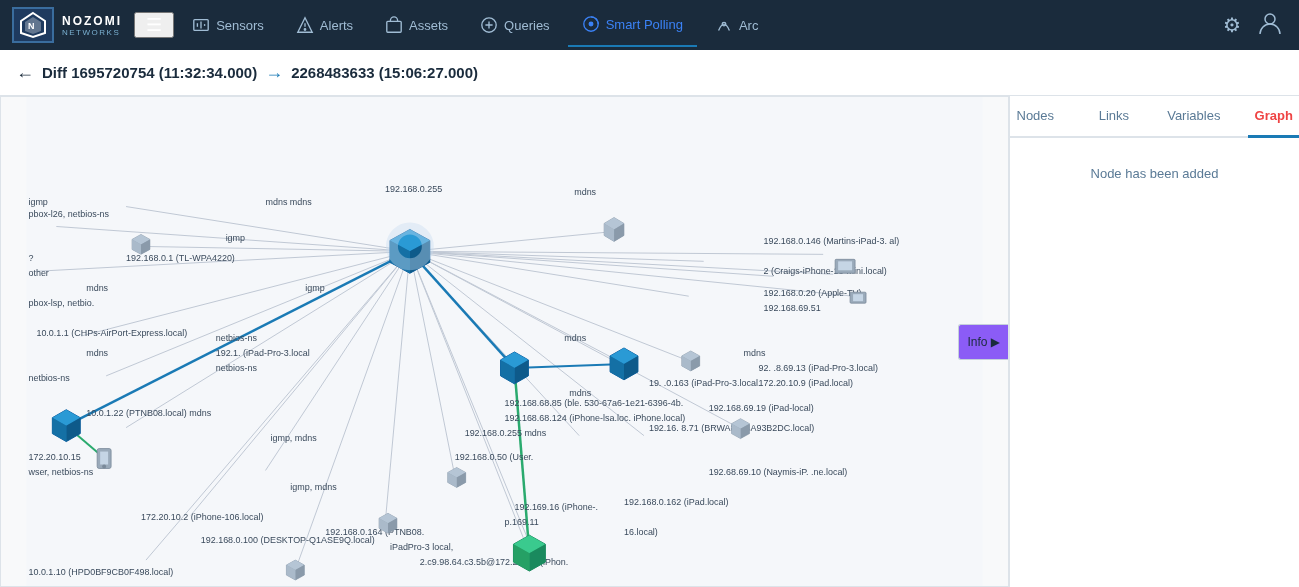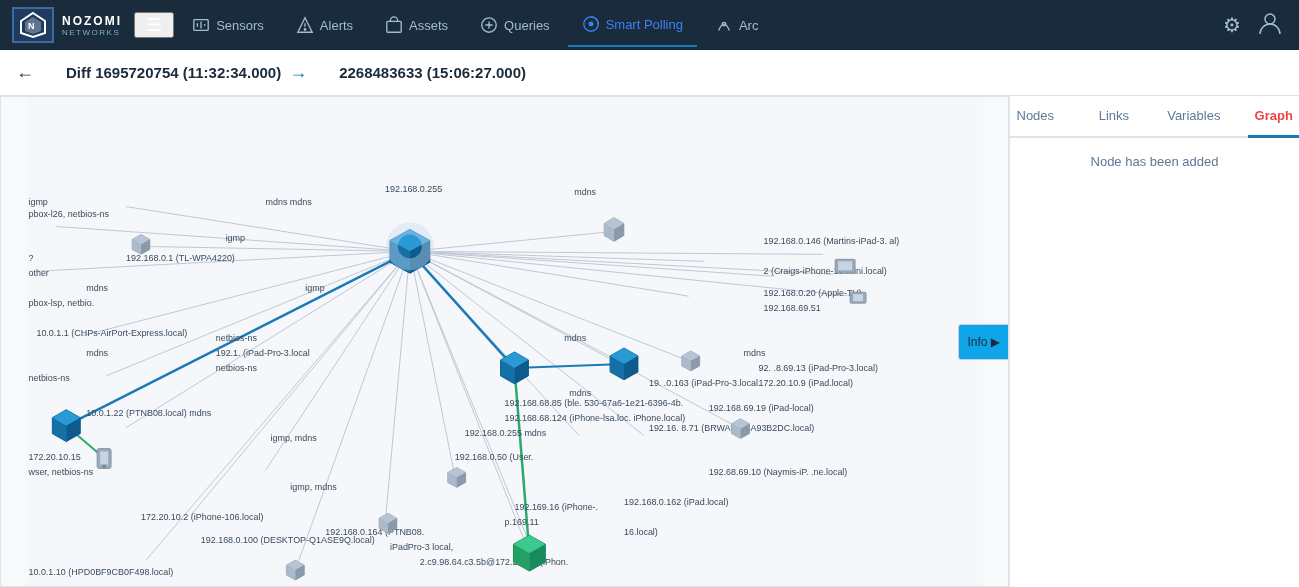--- a/index.html
+++ b/index.html
@@ -73,21 +73,20 @@
       color: #1a2b3c;
       font-size: 18px;
       cursor: pointer;
       background: none;
       border: none;
     }
     .breadcrumb-title {
       font-size: 15px;
       font-weight: 600;
       color: #1a2b3c;
-      margin-left: 24px;
     }
     .breadcrumb-arrow { color: #1a7ab5; font-size: 18px; }
 
     
     .main-layout {
       display: flex;
       height: calc(587px - 50px - 46px);
     }
 
     
@@ -126,36 +125,36 @@
     .panel-tab.active {
       color: #ef4444;
       font-weight: 700;
       border-bottom: 3px solid #1a7ab5;
     }
     .panel-content {
       flex: 1;
       display: flex;
       align-items: flex-start;
       justify-content: center;
-      padding: 8px 16px;
+      padding: 20px 16px;
     }
     .panel-message {
       color: #5a7a96;
       font-size: 13px;
       text-align: center;
       margin-top: 8px;
     }
 
     
     .info-btn {
       position: absolute;
       right: 0;
       top: 50%;
       transform: translateY(-50%);
-      background: #0ea5e9;
+      background: #8b5cf6;
       border: 1px solid #c5d0db;
       border-right: none;
       padding: 10px 8px;
       font-size: 12px;
       color: #1a2b3c;
       cursor: pointer;
       display: flex;
       align-items: center;
       gap: 2px;
       border-radius: 3px 0 0 3px;

